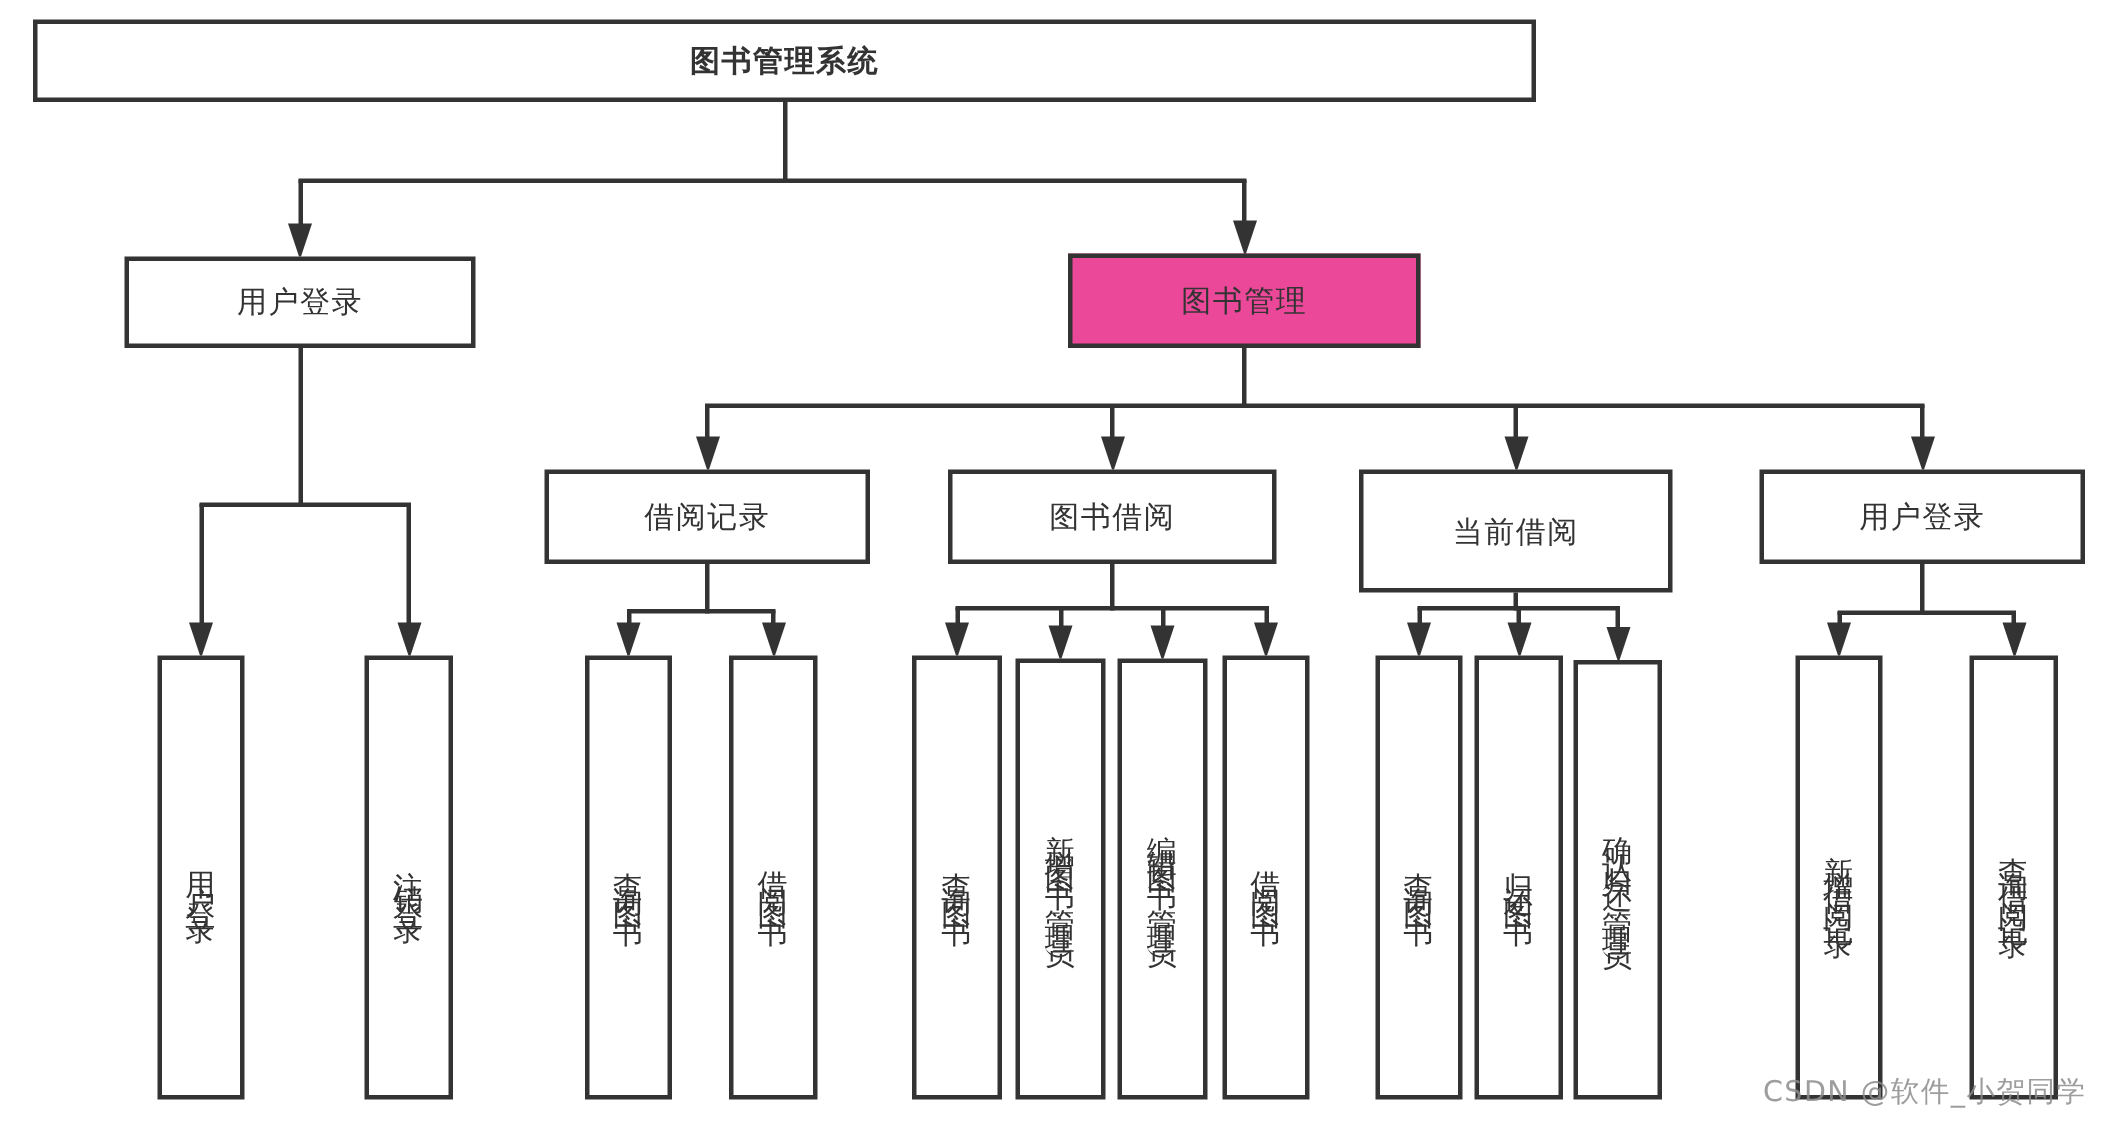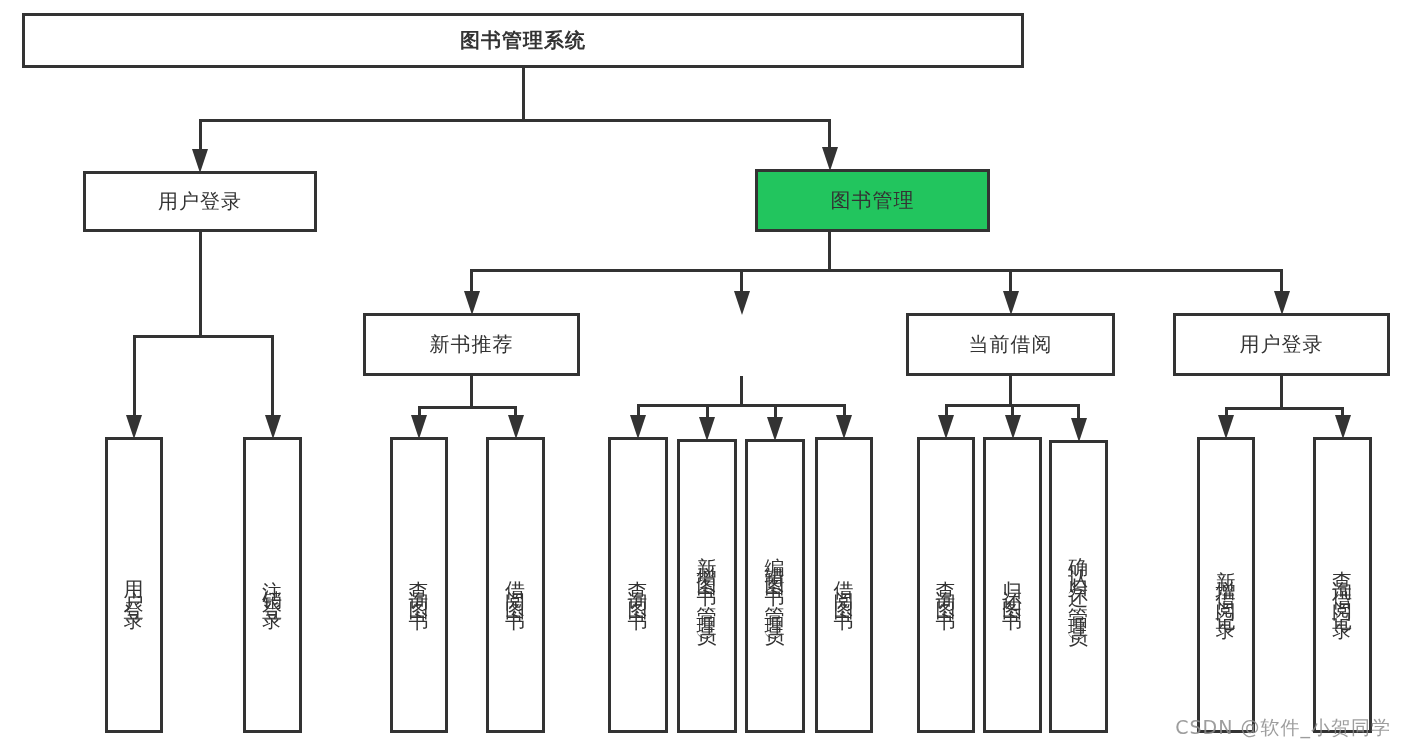--- a/index.html
+++ b/index.html
@@ -60,23 +60,24 @@
     white-space: nowrap;
   }
 </style>
 </head>
 <body>
 
 <div class="stage">
   <div class="watermark">CSDN @软件_小贺同学</div>
 <div class="node h" style="left: 22px; top: 13px; width: 1002px; height: 55px; border-color: rgb(51, 51, 51); background: rgb(255, 255, 255); color: rgb(51, 51, 51); font-weight: bold;">图书管理系统</div>
     <div class="node h" style="left: 83px; top: 171px; width: 234px; height: 61px; border-color: rgb(51, 51, 51); background: rgb(255, 255, 255); color: rgb(51, 51, 51);">用户登录</div>
-    <div class="node h" style="left: 712px; top: 169px; width: 235px; height: 63px; border-color: rgb(51, 51, 51); background: #22c55e; color: rgb(51, 51, 51); margin-left: 43px;">图书管理</div>
-    <div class="node h" style="left: 363px; top: 313px; width: 217px; height: 63px; border-color: rgb(51, 51, 51); background: rgb(255, 255, 255); color: rgb(51, 51, 51);">新书推荐</div>
-    <div class="node h" style="left: 906px; top: 313px; width: 209px; height: 63px; border-color: rgb(51, 51, 51); background: rgb(255, 255, 255); color: rgb(51, 51, 51);">当前借阅</div>
+    <div class="node h" style="left: 712px; top: 169px; width: 235px; height: 63px; border-color: rgb(51, 51, 51); background: #ec4899; color: rgb(51, 51, 51);">图书管理</div>
+    <div class="node h" style="left: 363px; top: 313px; width: 217px; height: 63px; border-color: rgb(51, 51, 51); background: rgb(255, 255, 255); color: rgb(51, 51, 51);">借阅记录</div>
+    <div class="node h" style="left: 632px; top: 313px; width: 219px; height: 63px; border-color: rgb(51, 51, 51); background: rgb(255, 255, 255); color: rgb(51, 51, 51);">图书借阅</div>
+    <div class="node h" style="left: 906px; top: 313px; width: 209px; height: 82px; border-color: rgb(51, 51, 51); background: rgb(255, 255, 255); color: rgb(51, 51, 51);">当前借阅</div>
     <div class="node h" style="left: 1173px; top: 313px; width: 217px; height: 63px; border-color: rgb(51, 51, 51); background: rgb(255, 255, 255); color: rgb(51, 51, 51);">用户登录</div>
     <div class="node v" style="left: 105px; top: 437px; width: 58px; height: 296px; border-color: rgb(51, 51, 51); background: rgb(255, 255, 255); color: rgb(51, 51, 51);">用户登录</div>
     <div class="node v" style="left: 243px; top: 437px; width: 59px; height: 296px; border-color: rgb(51, 51, 51); background: rgb(255, 255, 255); color: rgb(51, 51, 51);">注销登录</div>
     <div class="node v" style="left: 390px; top: 437px; width: 58px; height: 296px; border-color: rgb(51, 51, 51); background: rgb(255, 255, 255); color: rgb(51, 51, 51);">查询图书</div>
     <div class="node v" style="left: 486px; top: 437px; width: 59px; height: 296px; border-color: rgb(51, 51, 51); background: rgb(255, 255, 255); color: rgb(51, 51, 51);">借阅图书</div>
     <div class="node v" style="left: 608px; top: 437px; width: 60px; height: 296px; border-color: rgb(51, 51, 51); background: rgb(255, 255, 255); color: rgb(51, 51, 51);">查询图书</div>
     <div class="node v" style="left: 677px; top: 439px; width: 60px; height: 294px; border-color: rgb(51, 51, 51); background: rgb(255, 255, 255); color: rgb(51, 51, 51);">新增图书（管理员）</div>
     <div class="node v" style="left: 745px; top: 439px; width: 60px; height: 294px; border-color: rgb(51, 51, 51); background: rgb(255, 255, 255); color: rgb(51, 51, 51);">编辑图书（管理员）</div>
     <div class="node v" style="left: 815px; top: 437px; width: 58px; height: 296px; border-color: rgb(51, 51, 51); background: rgb(255, 255, 255); color: rgb(51, 51, 51);">借阅图书</div>
     <div class="node v" style="left: 917px; top: 437px; width: 58px; height: 296px; border-color: rgb(51, 51, 51); background: rgb(255, 255, 255); color: rgb(51, 51, 51);">查询图书</div>

